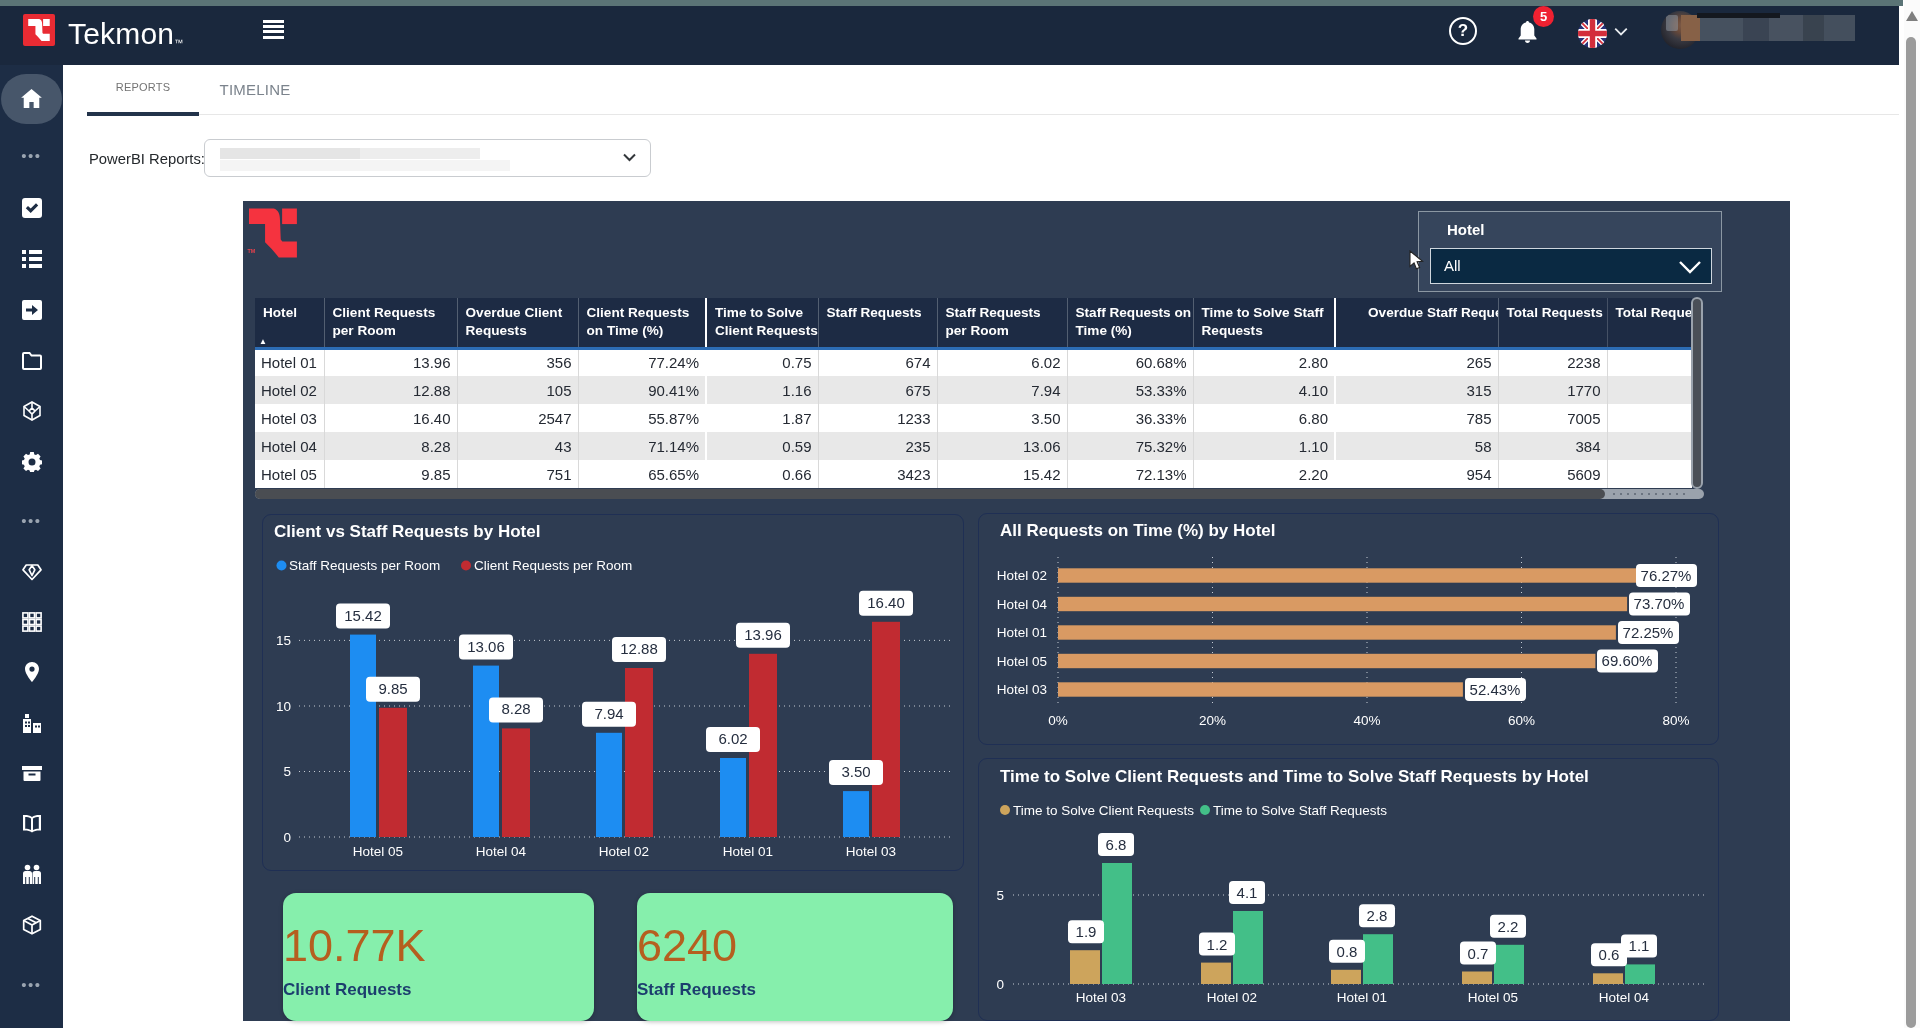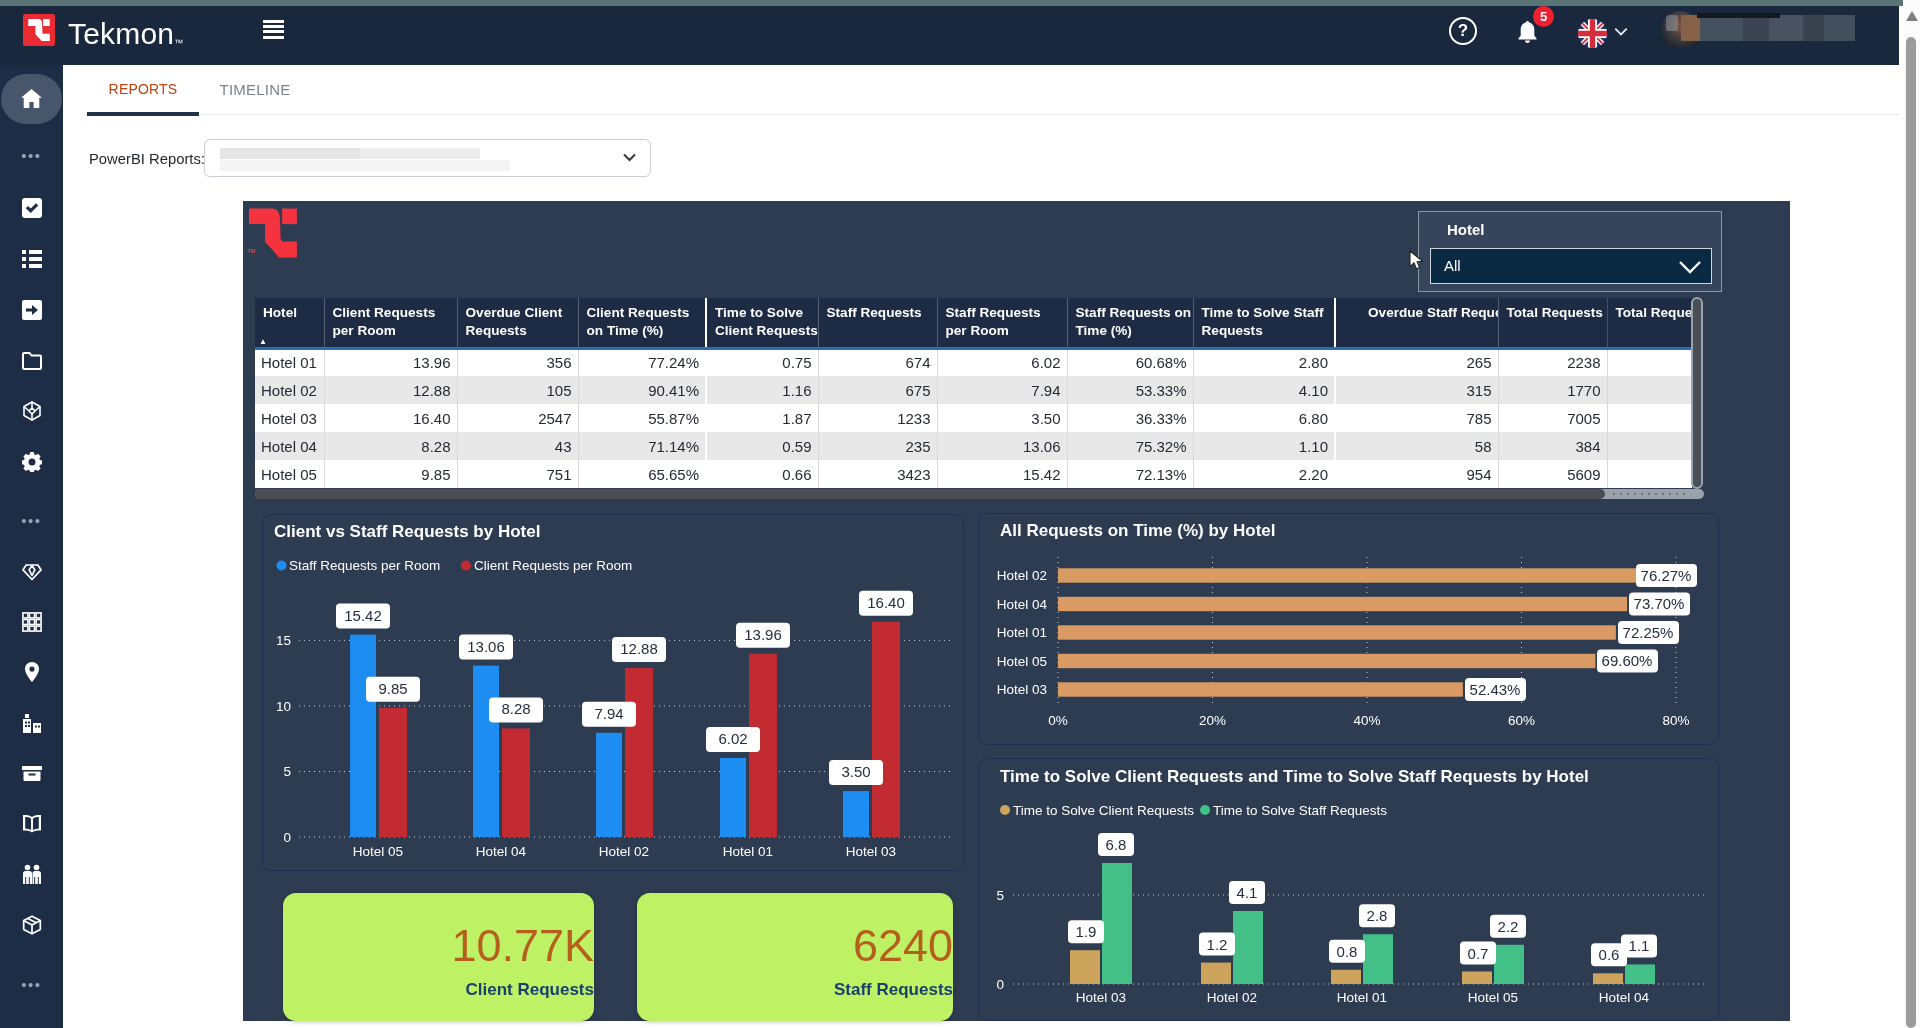--- a/index.html
+++ b/index.html
@@ -22,21 +22,21 @@
   #tbl td { font-size:15px; color:#252a33; text-align:right; padding:0 6px 0 0; height:28px;
     border-right:1px solid #d9d9d9; overflow:hidden; white-space:nowrap; }
   #tbl td.hn { text-align:left; padding:0 0 0 6px; }
   #tbl th:last-child, #tbl td:last-child { border-right:none; }
   #tbl th.sep, #tbl td.sep { border-right:2px solid #fff; }
   #tbl thead th.sep { border-right:2px solid #fff; }
   #tbl tbody tr:nth-child(odd) td { background:#fff; }
   #tbl tbody tr:nth-child(even) td { background:#e8e8e8; }
   .card { background:#2e3c52; border:1.4px solid #1f2f54; border-radius:9px; }
   .ctitle { font-size:17px; font-weight:700; color:#fff; }
-  .kpi { background:#bef264; border-radius:13px; box-shadow:0 1px 4px rgba(0,0,0,0.25); text-align:right; }
+  .kpi { background:#86efac; border-radius:13px; box-shadow:0 1px 4px rgba(0,0,0,0.25); text-align:left; }
   .knum { margin-top:27px; font-size:45px; color:#b55f1f; }
   .klab { margin-top:8px; font-size:17px; font-weight:700; color:#1c3e6e; }
 </style>
 </head>
 <body>
 <div id="topstrip" class="abs"></div>
 <div id="navbar" class="abs">
 
   <div class="abs" style="left:23px; top:8px; width:32px; height:32px; background:#e92b33; border-radius:2px;">
     <svg width="22" height="22" style="position:absolute; left:5px; top:5px;" viewBox="0 0 48.7 49.7">
@@ -191,21 +191,21 @@
       <g fill="none" stroke="#fff" stroke-width="1.7" stroke-linejoin="round">
         <path d="M10,1.2 L18.3,5.6 V14.4 L10,18.8 L1.7,14.4 V5.6 Z"></path>
         <path d="M1.7,5.6 L10,10 L18.3,5.6 M10,10 V18.8 M5.8,3.4 L14.2,7.8"></path>
       </g>
     </svg>
   <div class="dots abs" style="top:915px;">•••</div>
 </div>
 <div id="content" class="abs">
 
   <div class="abs" style="left:24px; top:49px; width:1812px; height:1px; background:#e7e7e7;"></div>
-  <div class="abs" style="left:24px; top:16px; width:112px; text-align:center; font-size:14px; font-weight:500; letter-spacing:0.2px; color:#c2410c;">REPORTS</div>
+  <div class="abs" style="left:24px; top:16px; width:112px; text-align:center; font-size:11px; font-weight:500; letter-spacing:0.2px; color:#737373;">REPORTS</div>
   <div class="abs" style="left:24px; top:47px; width:112px; height:4px; background:#22334a;"></div>
   <div class="abs" style="left:136px; top:16px; width:112px; text-align:center; font-size:15px; font-weight:400; letter-spacing:0.2px; color:#7b838c;">TIMELINE</div>
 
   <div class="abs" style="left:26px; top:86px; font-size:14.8px; color:#24282c;">PowerBI Reports:</div>
   <div class="abs" style="left:141px; top:74px; width:447px; height:38px; border:1px solid #c9ccd0; border-radius:6px; background:#fff;">
     <div class="abs" style="left:15px; top:8px; width:140px; height:11px; background:#e5e5e5;"></div>
     <div class="abs" style="left:155px; top:8px; width:120px; height:11px; background:#ededed;"></div>
     <div class="abs" style="left:15px; top:20px; width:290px; height:11px; background:#f4f4f4;"></div>
     <svg class="abs" style="left:418px; top:13px;" width="13" height="9" viewBox="0 0 13 9">
         <path fill="none" stroke="#33373b" stroke-width="2" d="M1,1.5 L6.5,7 L12,1.5"></path>
@@ -518,21 +518,21 @@
               <text x="653" y="192.4" fill="#252e3f" font-size="15" text-anchor="middle">1.1</text>
           </g>
         </g>
       </svg>
     </div>
 
     <div class="abs kpi" style="left:40px; top:692px; width:311px; height:128px;">
       <div class="knum">10.77K</div>
       <div class="klab">Client Requests</div>
     </div>
-    <div class="abs kpi" style="left:394px; top:692px; width:316px; height:128px;padding-left:36px;">
+    <div class="abs kpi" style="left:394px; top:692px; width:316px; height:128px;">
       <div class="knum">6240</div>
       <div class="klab">Staff Requests</div>
     </div>
   </div>
 </div>
 <div id="pagescroll" class="abs">
   <svg class="abs" style="left:2px; top:11px;" width="12" height="10" viewBox="0 0 12 10">
       <path fill="#7f7f7f" d="M6,0 L12,10 L0,10 Z"></path>
     </svg>
   <div class="abs" style="left:1.5px; top:37px; width:10px; height:991px; background:#9b9b9b; border-radius:5px;"></div>

